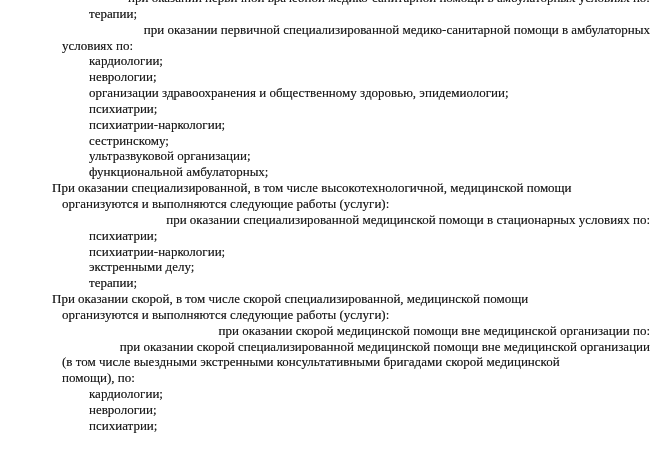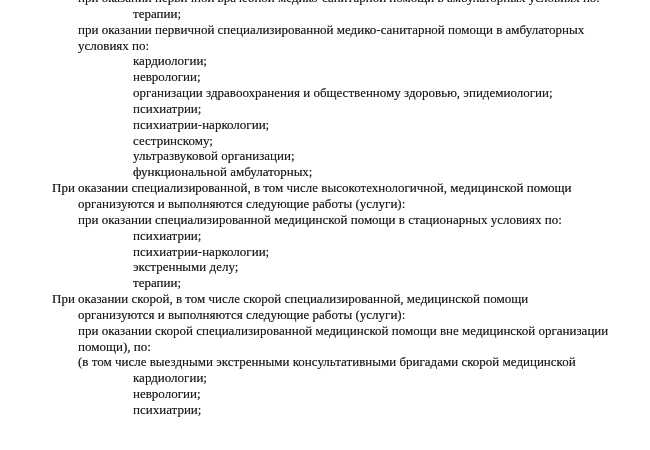--- a/index.html
+++ b/index.html
@@ -22,24 +22,24 @@
     font-family: "Liberation Serif", "DejaVu Serif", serif;
     font-size: 13px;
     line-height: 15.85px;
     color: #1a1a1a;
     text-shadow: 0 0 0.3px rgba(30,30,30,0.55);
   }
   .line {
     white-space: nowrap;
   }
   
-  .line[data-indent="margin"] { padding-left: 78px; } 
+  .line[data-indent="margin"] { padding-left: 62px; } 
   .line[data-indent="top"]    { padding-left: 52px; } 
-  .line[data-indent="sub"]    { padding-left: 78px; } 
-  .line[data-indent="item"]   { padding-left: 89px; margin-left: 44px; } 
+  .line[data-indent="sub"]    { padding-left: 78px; text-align: right; } 
+  .line[data-indent="item"]   { padding-left: 89px; } 
 </style>
 </head>
 <body>
 
 <div class="page">
   <div class="textblock">
     <div class="line" data-indent="sub">при оказании первичной врачебной медико-санитарной помощи в амбулаторных условиях по:</div>
     <div class="line" data-indent="item">терапии;</div>
     <div class="line" data-indent="sub">при оказании первичной специализированной медико-санитарной помощи в амбулаторных</div>
     <div class="line" data-indent="margin">условиях по:</div>
@@ -53,20 +53,21 @@
     <div class="line" data-indent="item">функциональной амбулаторных;</div>
     <div class="line" data-indent="top">При оказании специализированной, в том числе высокотехнологичной, медицинской помощи</div>
     <div class="line" data-indent="margin">организуются и выполняются следующие работы (услуги):</div>
     <div class="line" data-indent="sub">при оказании специализированной медицинской помощи в стационарных условиях по:</div>
     <div class="line" data-indent="item">психиатрии;</div>
     <div class="line" data-indent="item">психиатрии-наркологии;</div>
     <div class="line" data-indent="item">экстренными делу;</div>
     <div class="line" data-indent="item">терапии;</div>
     <div class="line" data-indent="top">При оказании скорой, в том числе скорой специализированной, медицинской помощи</div>
     <div class="line" data-indent="margin">организуются и выполняются следующие работы (услуги):</div>
+    <div class="line" data-indent="sub">при оказании скорой медицинской помощи вне медицинской организации по:</div>
     <div class="line" data-indent="sub">при оказании скорой специализированной медицинской помощи вне медицинской организации</div>
+    <div class="line" data-indent="margin">(в том числе выездными экстренными консультативными бригадами скорой медицинской</div>
     <div class="line" data-indent="margin">помощи), по:</div>
-    <div class="line" data-indent="margin">(в том числе выездными экстренными консультативными бригадами скорой медицинской</div>
     <div class="line" data-indent="item">кардиологии;</div>
     <div class="line" data-indent="item">неврологии;</div>
     <div class="line" data-indent="item">психиатрии;</div>
   </div>
 </div>
 
 </body></html>

